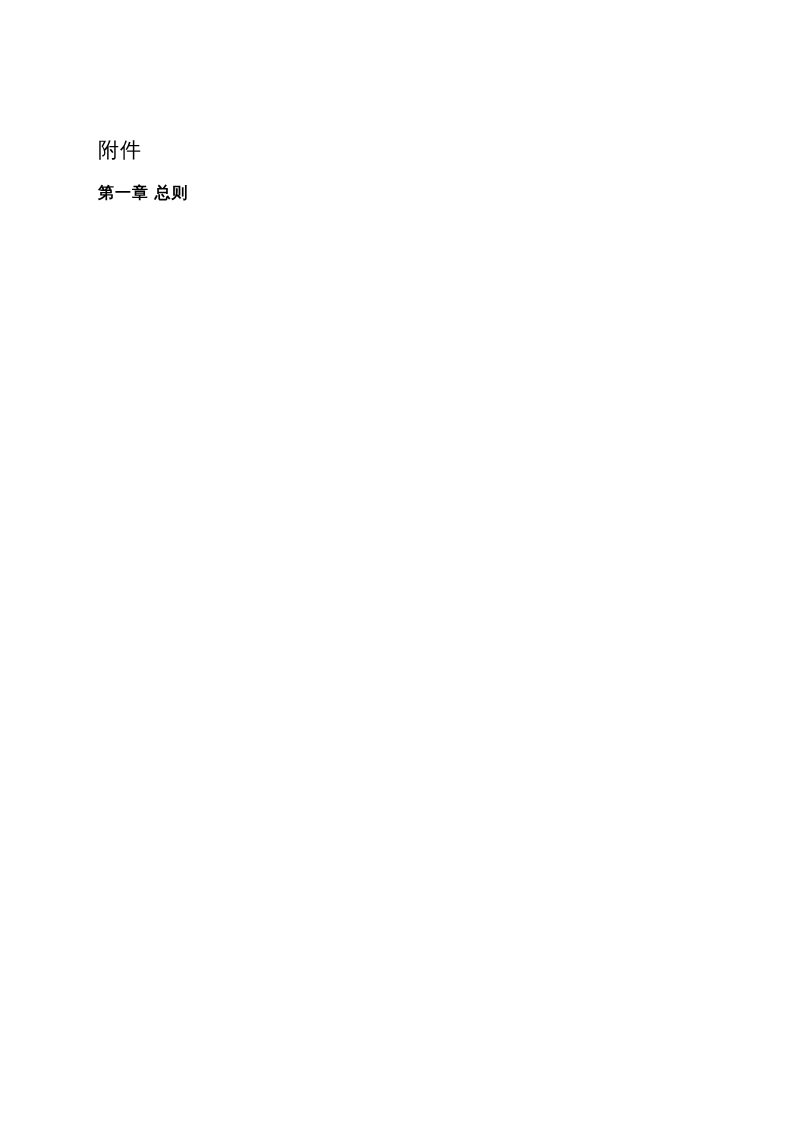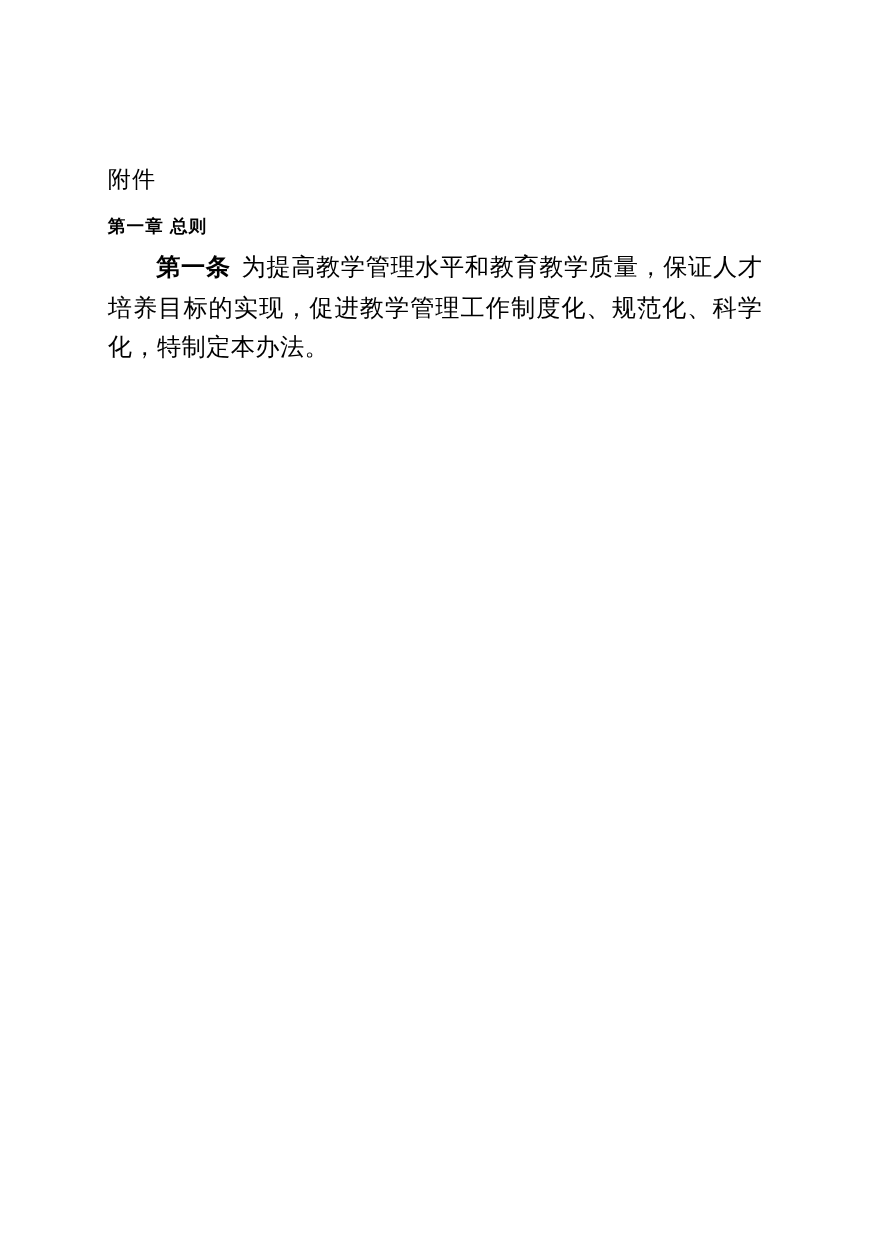--- a/index.html
+++ b/index.html
@@ -8,21 +8,20 @@
     position: relative;
     width: 794px;
     height: 1122px;
     background: #ffffff;
     color: #000000;
     font-family: "Liberation Serif", serif;
     overflow: hidden;
   }
   .content {
     padding: 138px 101px 0 98px;
-    margin-top: 14px;
   }
   .attachment {
     font-family: "Liberation Sans", sans-serif;
     font-size: 21px;
     line-height: 23px;
     letter-spacing: 1px;
     color: #000000;
   }
   .doc-title {
     margin: 28px 0 0 0;
@@ -63,21 +62,20 @@
 <body>
 
 <div class="page">
   <div class="content">
 
     <div class="attachment">附件</div>
 
 
     <h2 class="chapter-heading after-title">第一章 总则</h2>
 
-    <p class="para"><b class="lead">第一条</b><span>为提高教学管理水平和教育教学质量，保证人才培养目标的实现，促进教学管理工作制度化、规范化、科学化，特制定本办法。</span></p>
 
 
 
 
 
 
   </div>
 </div>
 
 </body></html>

